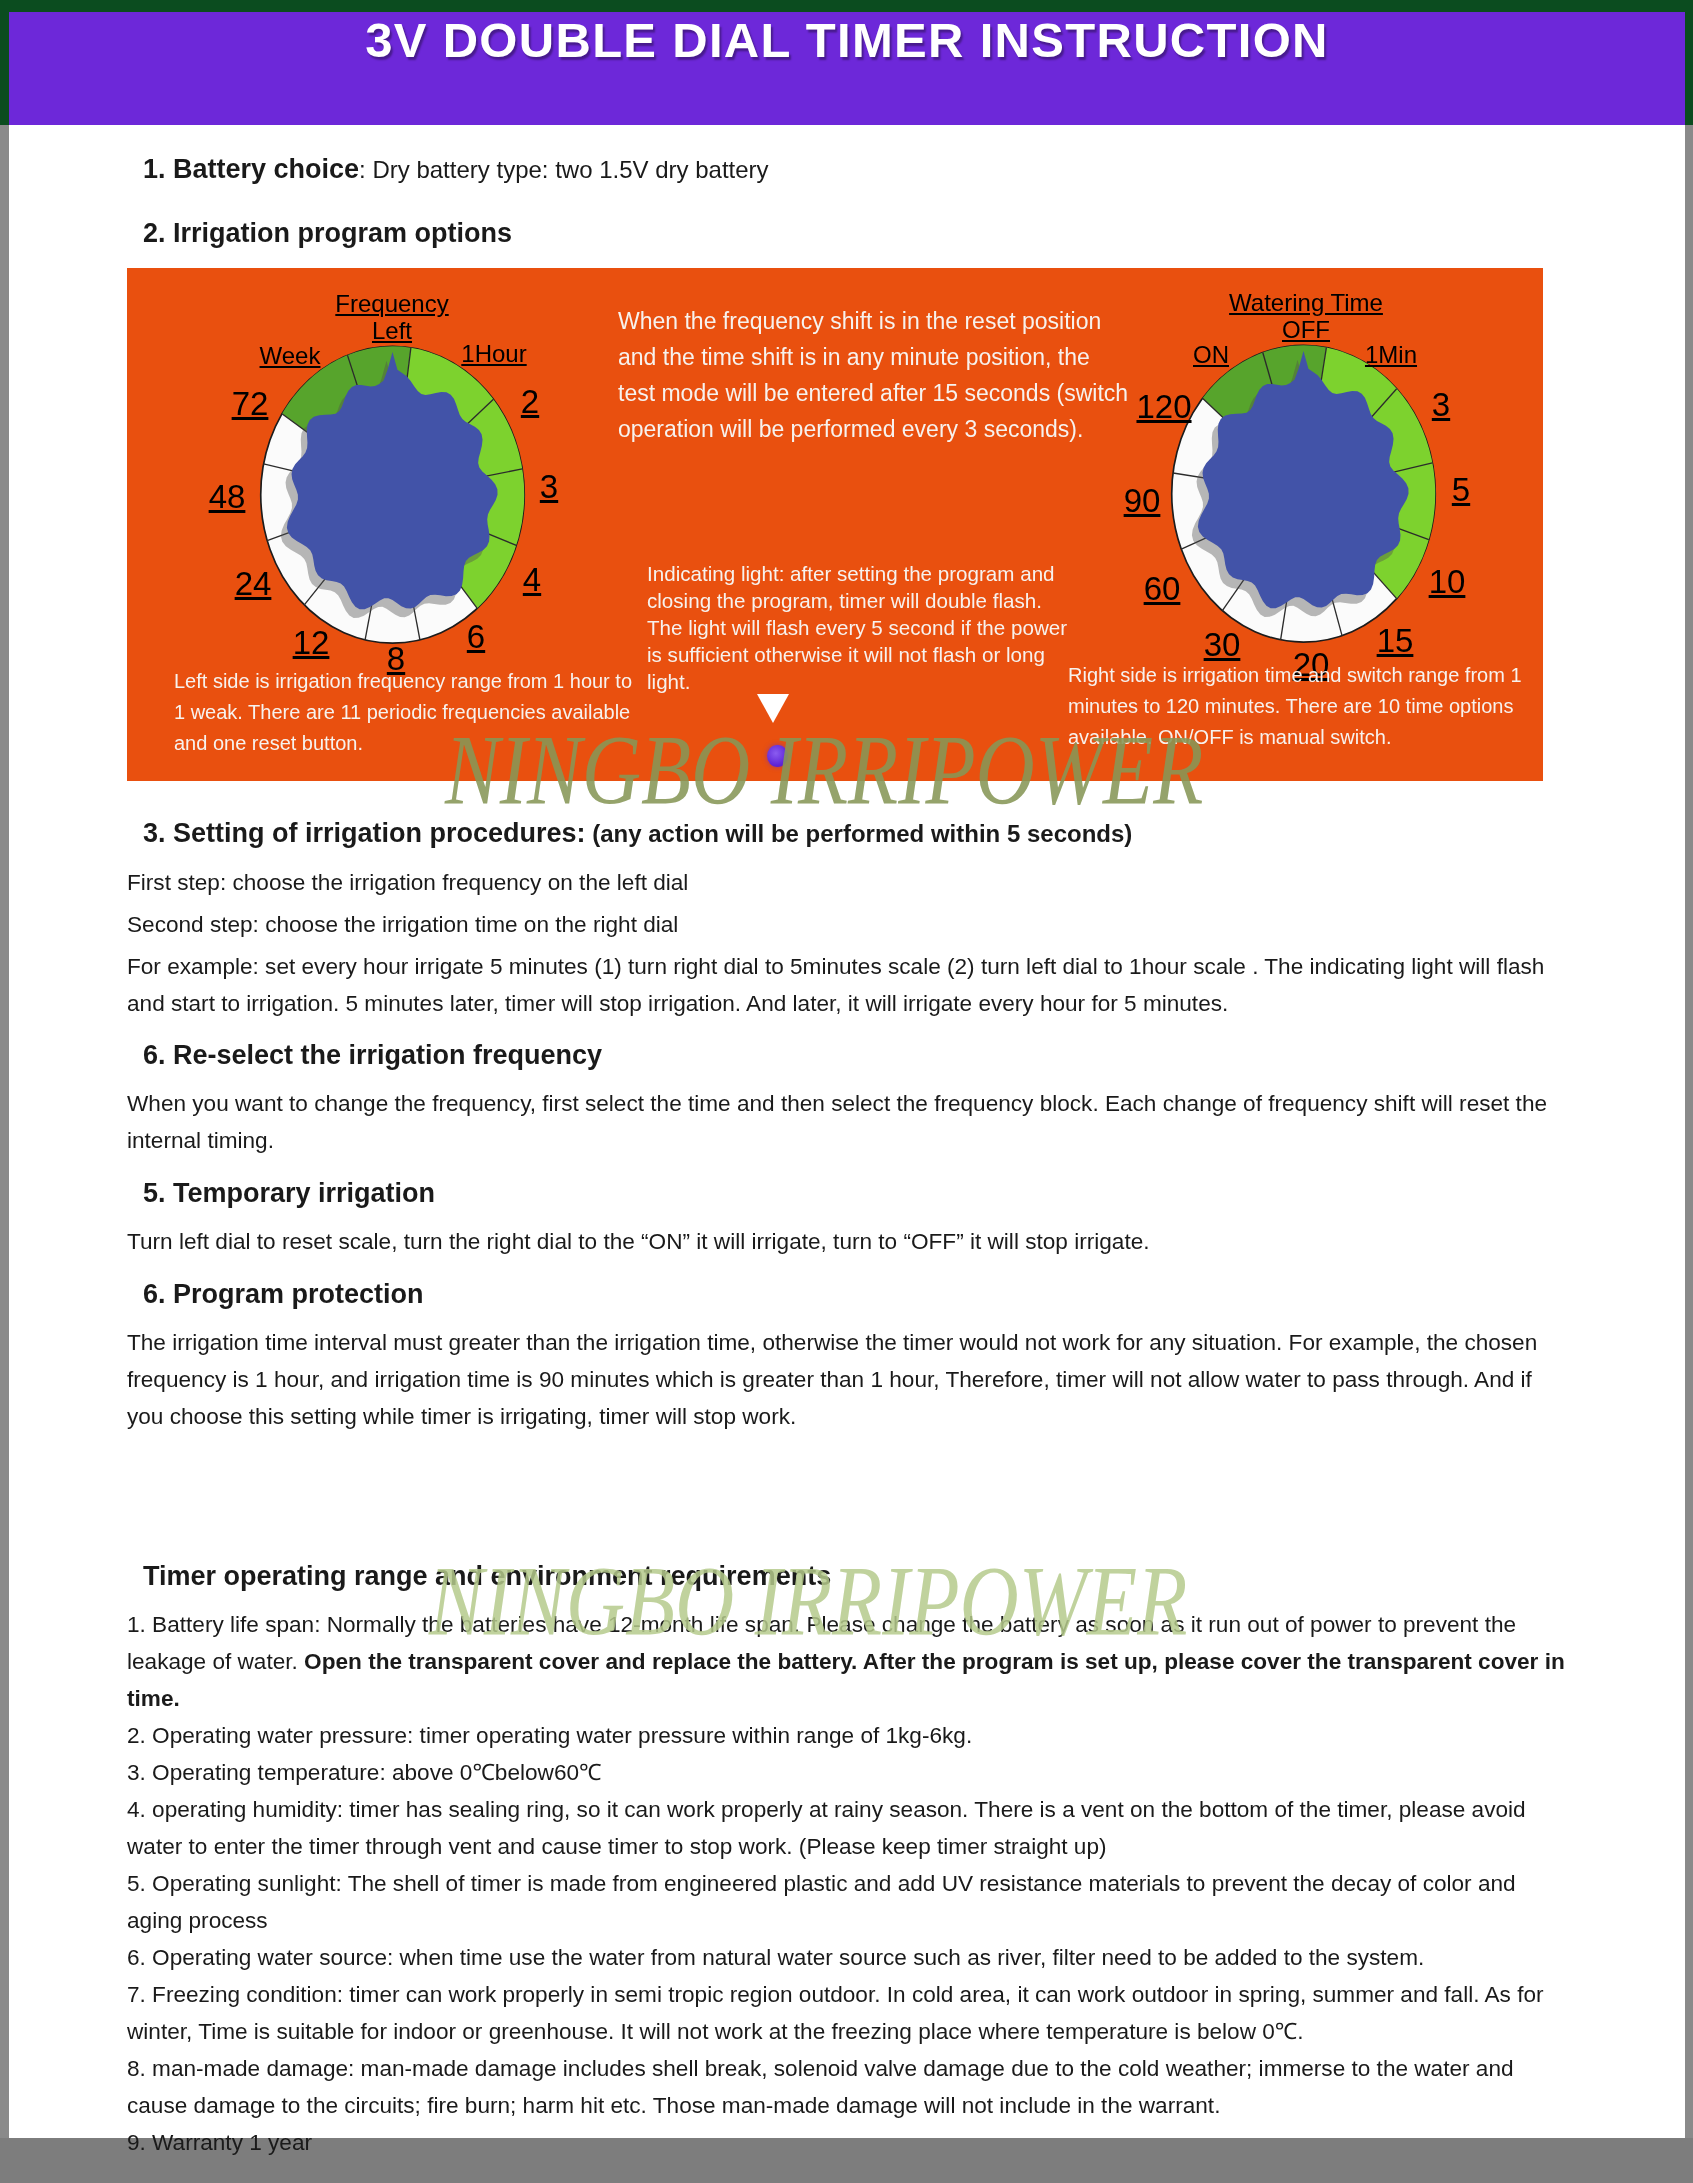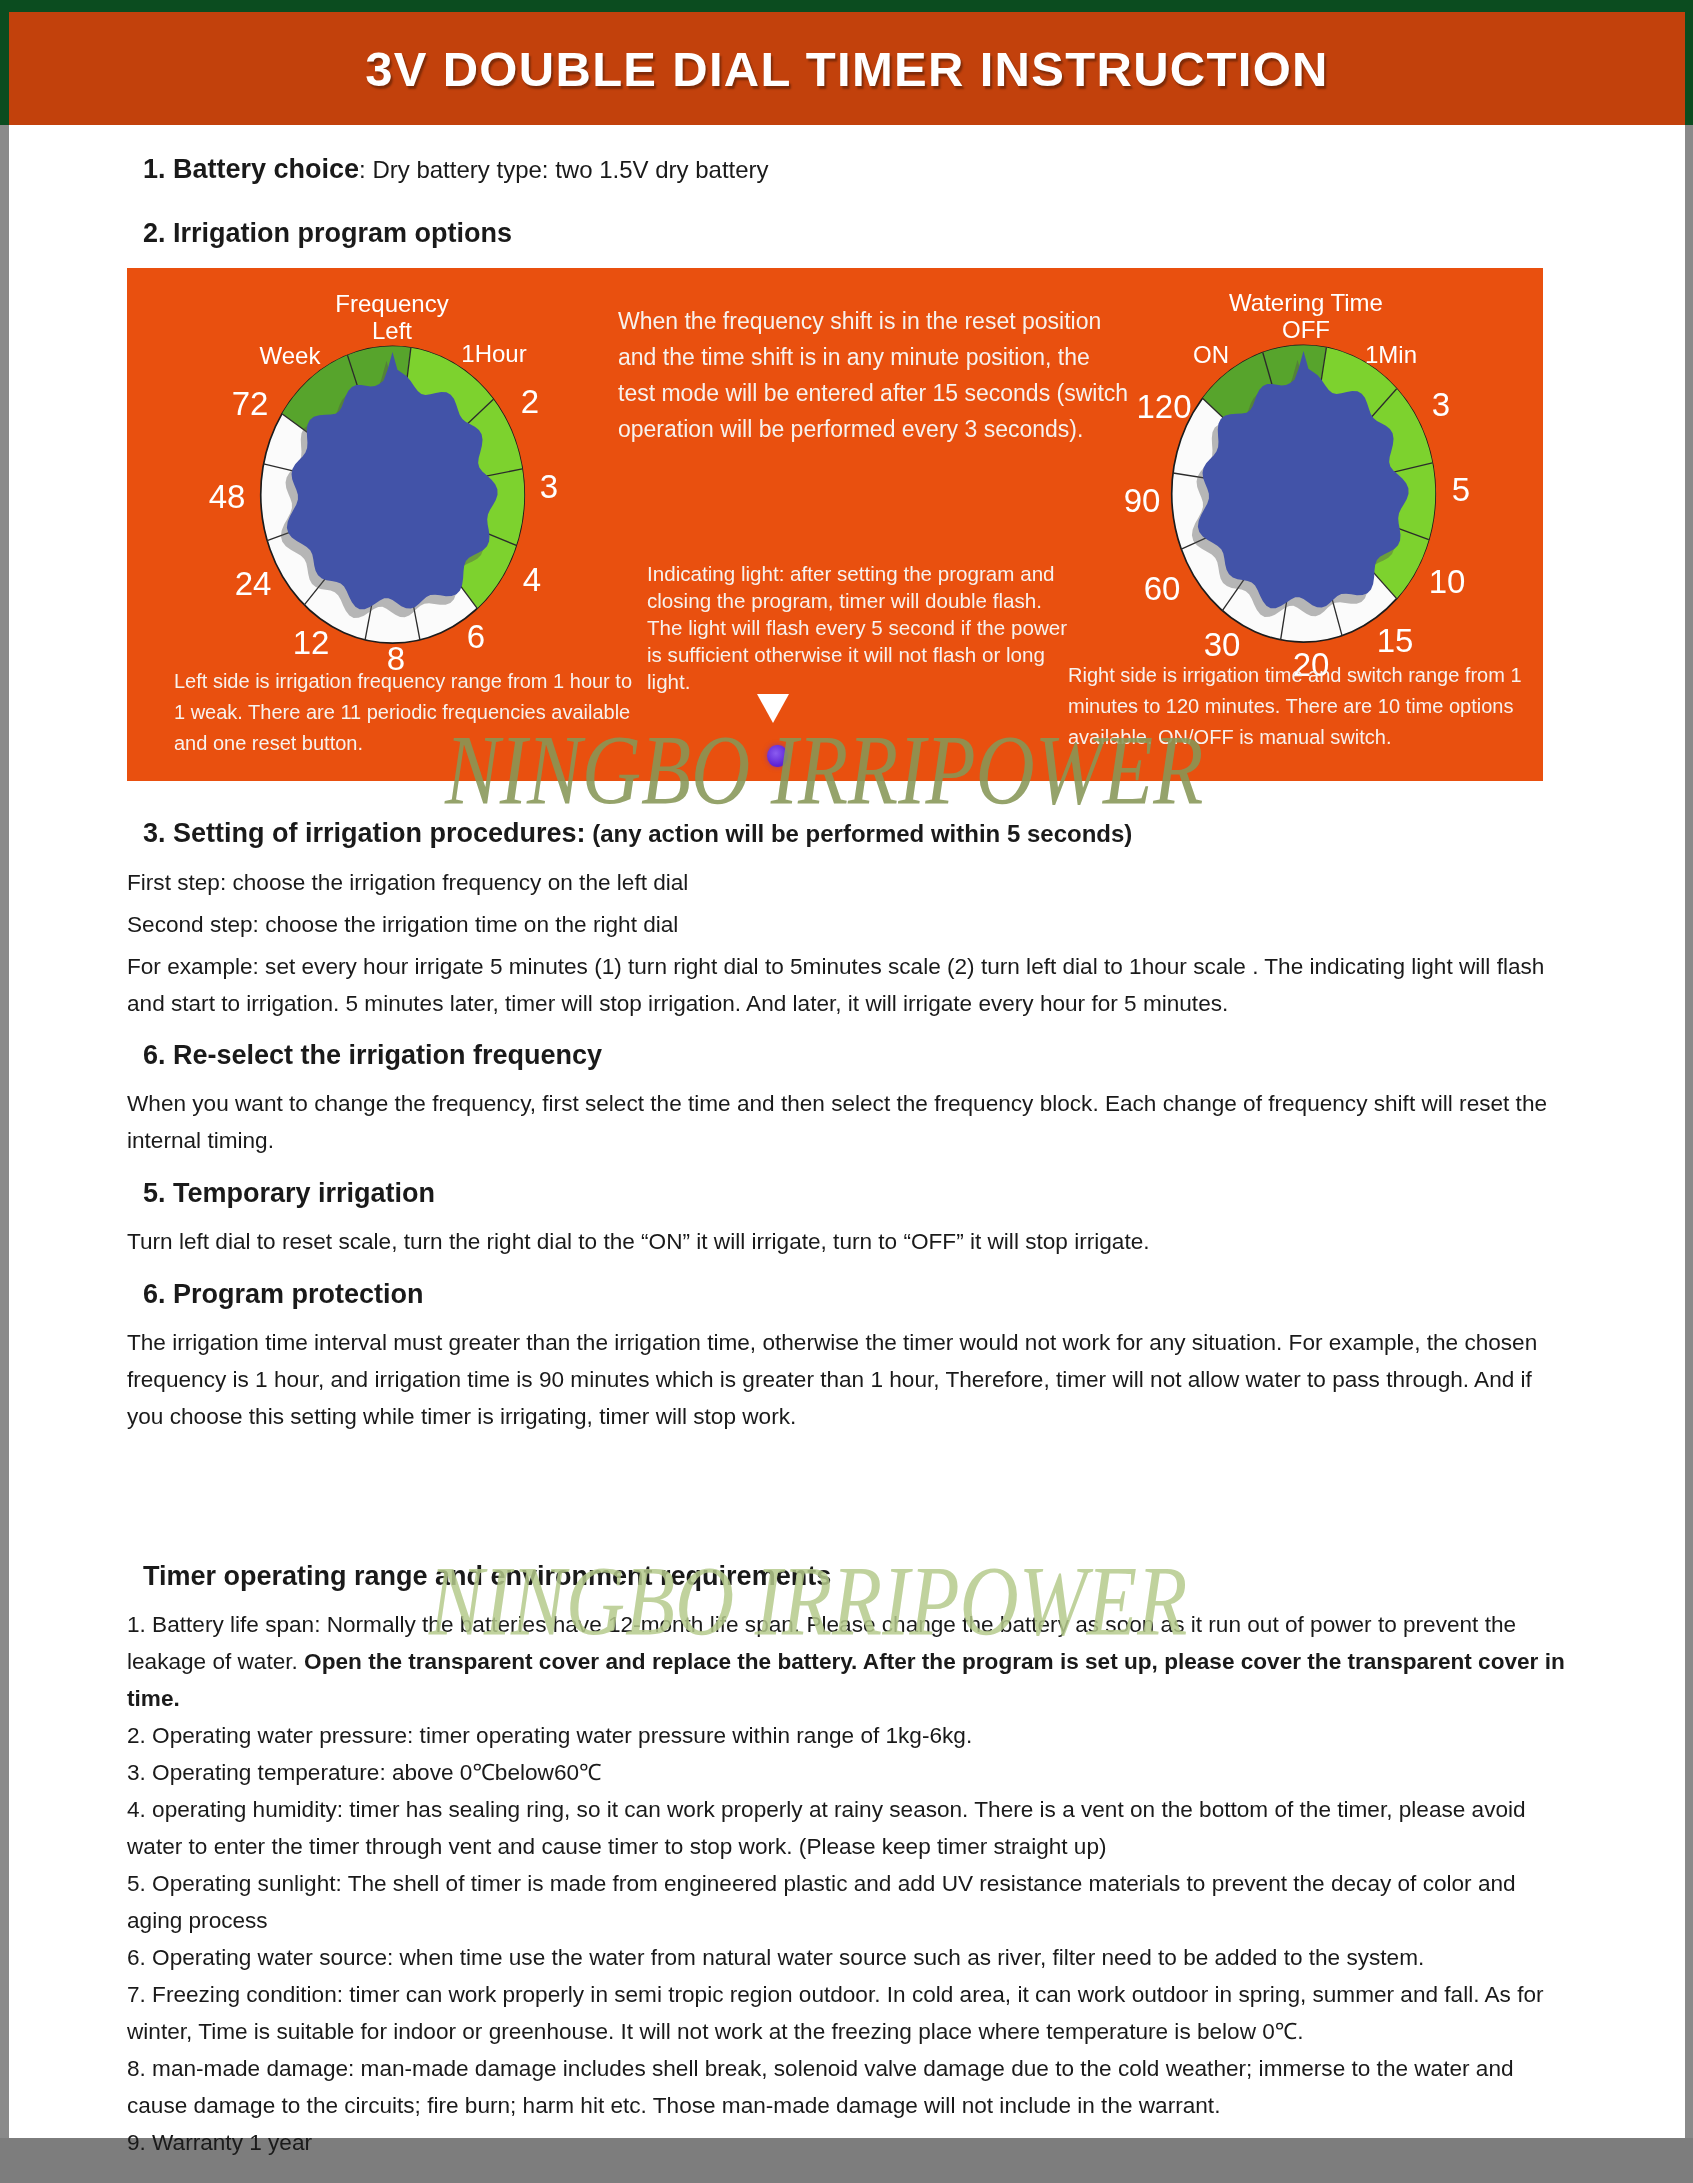--- a/index.html
+++ b/index.html
@@ -1,21 +1,21 @@
 <!DOCTYPE html>
 <html style="font-size:10.7px"><head>
 <meta charset="utf-8">
 <style>
   html,body{margin:0;padding:0;background:#ffffff;}
   .page{position:relative;width:1694px;height:2183px;background:#ffffff;overflow:hidden;
         font-family:"Liberation Sans",sans-serif;color:#1a1a1a;}
   
   .top-frame{position:absolute;left:0;top:0;width:1694px;height:125px;background:#0b4c1f;}
-  .banner{position:absolute;left:8.7px;right:8.7px;top:12px;bottom:0;background:#c2410c;
-          display:flex;align-items:center;justify-content:center;}
+  .banner{position:absolute;left:8.7px;right:8.7px;top:12px;bottom:0;background:#6d28d9;
+          display:flex;align-items:flex-start;justify-content:center;}
   .banner h1{margin:0;font-size:49px;font-weight:bold;letter-spacing:1.3px;color:#ffffff;
              text-shadow:2px 2.7px 2px rgba(0,0,0,0.35);}
   
   .rail{position:absolute;top:125px;bottom:45px;width:8.7px;background:#8a8a8a;}
   .rail.left{left:0;} .rail.right{right:0;}
   .bottom-bar{position:absolute;left:0;bottom:0;width:1694px;height:45px;background:#7d7d7d;}
   
   .content{position:absolute;left:0;top:125px;width:1694px;padding:0 127px;box-sizing:border-box;}
   .sec-h{font-size:27px;font-weight:bold;line-height:28px;margin:16px;}
   .sec-h .note{font-weight:bold;font-size:24px;}
@@ -39,21 +39,21 @@
        border-left:16.6px solid transparent;border-right:16.6px solid transparent;
        border-top:29px solid #ffffff;}
   .dot{position:absolute;left:640px;top:477px;width:21px;height:22.6px;border-radius:50%;
        background:radial-gradient(circle at 42% 38%, #8a5cf0 0%, #5f24d6 65%, #4d18b8 100%);
        box-shadow:0 0 5.3px rgba(95,36,214,0.55);}
   
   .dial{position:absolute;width:373px;height:386px;}
   .dial-left{left:79px;top:27px;}
   .dial-right{left:990px;top:26px;}
   .dial svg{position:absolute;left:0;top:0;}
-  .dlabel{position:absolute;transform:translate(-50%,-50%);color:#ffffff;white-space:nowrap;}
+  .dlabel{position:absolute;transform:translate(-50%,-50%);color:#000000;white-space:nowrap;text-decoration:underline;}
   .dtitle{font-size:24px;}
   .dword{font-size:24px;}
   .dnum{font-size:33px;}
   
   .wm{position:absolute;font-family:"Liberation Serif",serif;font-style:italic;
       font-size:100px;line-height:1;white-space:nowrap;transform:scaleX(0.82);
       transform-origin:left top;pointer-events:none;}
   .wm1{left:445px;top:720px;color:rgba(134,150,86,0.88);}
   .wm2{left:429px;top:1551px;color:rgba(181,202,140,0.85);}
 </style>

